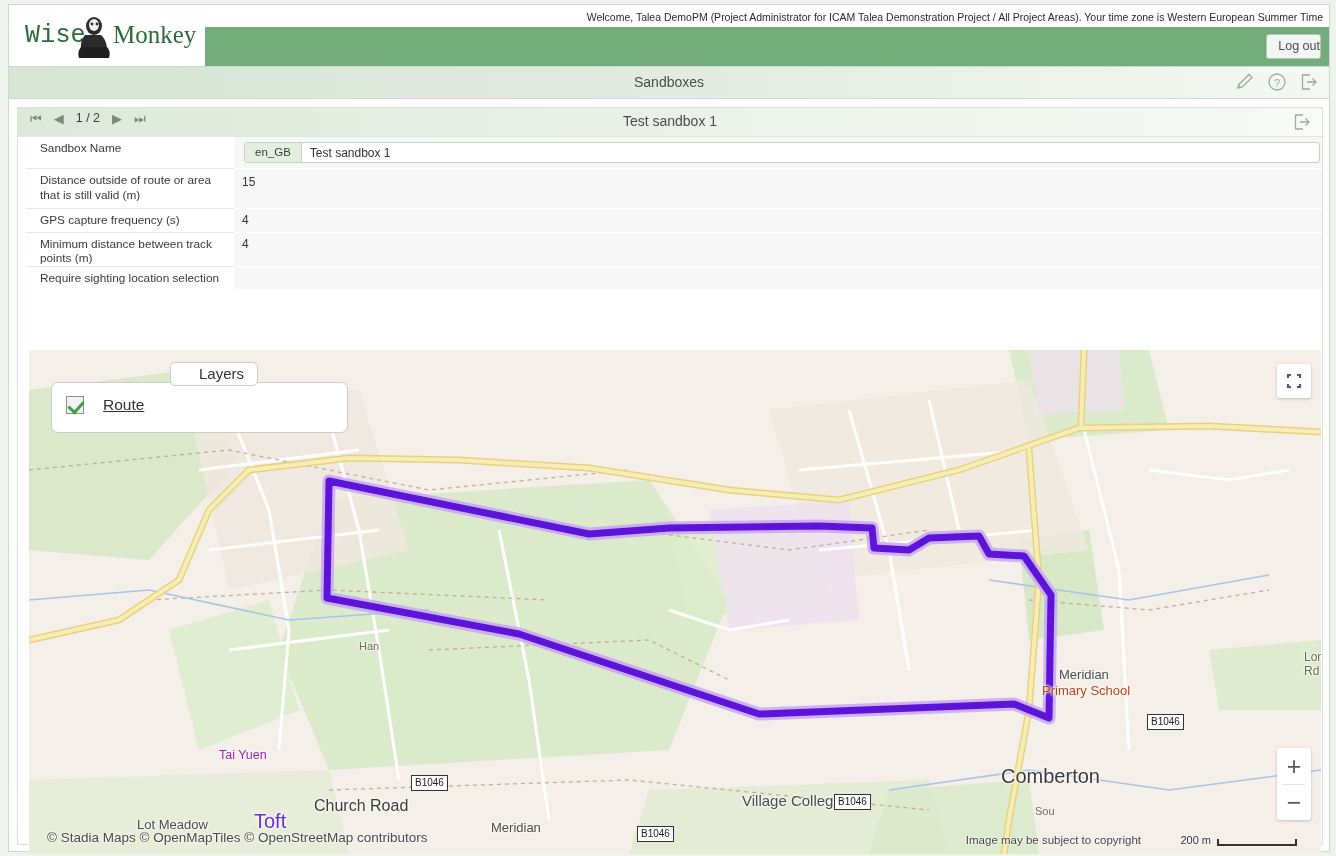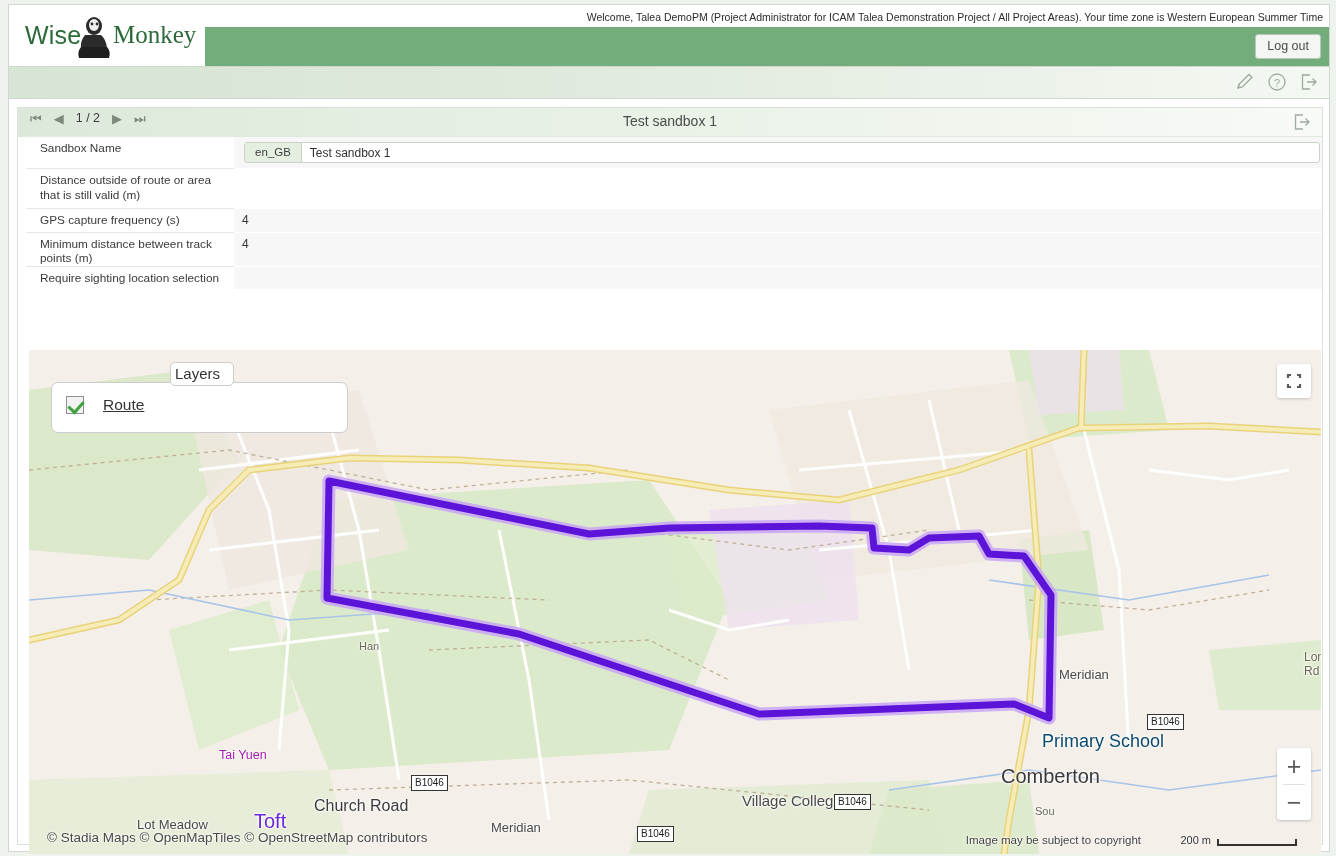--- a/index.html
+++ b/index.html
@@ -23,41 +23,41 @@
     background: #ffffff;
     border: 1px solid #cfd8cf;
     border-bottom: none;
   }
   .logo {
     position: absolute; left: 10px; top: 6px;
     width: 178px; height: 52px;
   }
   .logo-text {
     position: absolute; left: 6px; top: 10px;
-    font-family: Liberation Sans, sans-serif;
+    font-family: Liberation Mono, monospace;
     font-size: 25px; color: #2c6b39; letter-spacing: .2px;
   }
   .logo-word2 { position: absolute; left: 94px; top: 10px;
     font-family: "Liberation Serif", serif;
     font-size: 25px; color: #2c6b39; }
   .monkey { position: absolute; left: 56px; top: 3px; width: 38px; height: 48px; }
 
   .welcome {
     position: absolute; right: 6px; top: 6px;
     font-size: 10.5px; color: #2a2a2a; white-space: nowrap;
     font-family: "Liberation Sans", sans-serif;
   }
   .greenbar {
     position: absolute; left: 196px; top: 22px;
     width: 1124px; height: 40px;
     background: #74ad7c;
   }
   .logout {
     position: absolute; right: 8px; top: 7px;
-    padding: 4px 11px 5px 11px;
+    padding: 4px 0 5px 11px;
     background: #f3f6f2;
     border: 1px solid #b9c7b9;
     border-radius: 3px;
     font-size: 12.5px; color: #4a4a4a;
     cursor: pointer;
   }
 
   
   .panel {
     position: absolute; left: 8px; top: 66px;
@@ -154,21 +154,21 @@
     width: 297px; height: 51px;
     background: #fff;
     border: 1px solid #cccccc;
     border-radius: 7px;
     z-index: 40;
   }
   .layers-tab {
     position: absolute; left: 118px; top: -21px;
     background: #fff; border: 1px solid #cccccc;
     border-radius: 5px;
-    padding: 2px 13px 3px 4px;
+    padding: 2px 13px 3px 28px;
     font-size: 15px; color: #333;
   }
   .layer-row {
     position: absolute; left: 14px; top: 13px;
     display: flex; align-items: center; gap: 19px;
   }
   .chk {
     width: 18px; height: 18px;
     background: #f2f2f2; border: 1px solid #8f8f8f;
     position: relative;
@@ -241,20 +241,21 @@
     <div class="welcome">Welcome, Talea DemoPM (Project Administrator for ICAM Talea Demonstration Project / All Project Areas). Your time zone is Western European Summer Time</div>
 
     <div class="greenbar">
       <div class="logout">Log out</div>
     </div>
   </div>
 
   <div class="panel">
 
     <div class="panel-title">
+      <div class="t">Sandboxes</div>
       <div class="title-icons">
         <svg class="ic" viewBox="0 0 20 20">
           <path d="M3 16 l1.2-4 L14 2.5 l3 3 L7.2 15 z" fill="none" stroke="#7d8d7d" stroke-width="1.3"></path>
           <path d="M3 16 l1.2-4" fill="none" stroke="#7d8d7d" stroke-width="1.3"></path>
         </svg>
         <svg class="ic" viewBox="0 0 20 20">
           <circle cx="10" cy="10" r="8" fill="none" stroke="#7d8d7d" stroke-width="1.3"></circle>
           <text x="10" y="14.5" font-size="11" text-anchor="middle" fill="#7d8d7d" font-family="Liberation Sans, sans-serif">?</text>
         </svg>
         <svg class="ic" viewBox="0 0 20 20">
@@ -290,20 +291,21 @@
           <div class="fval">
             <div class="namebox">
               <span class="locale">en_GB</span>
               <span class="namev">Test sandbox 1</span>
             </div>
           </div>
         </div>
 
         <div class="frow">
           <div class="flabel" style="height:40px">Distance outside of route or area that is still valid (m)</div>
+          <div class="fval" style="height:40px;align-items:flex-start;padding-top:6px">15</div>
         </div>
 
         <div class="frow">
           <div class="flabel">GPS capture frequency (s)</div>
           <div class="fval">4</div>
         </div>
 
         <div class="frow">
           <div class="flabel" style="height:34px">Minimum distance between track points (m)</div>
           <div class="fval" style="height:34px;align-items:flex-start;padding-top:4px">4</div>
@@ -390,21 +392,21 @@
 
       <div id="map-labels">
           <div class="maplabel" style="left: 190px; top: 398px; font-size: 12.5px; color: #a21caf; text-shadow: rgb(255, 255, 255) 0px 0px 3px, rgb(255, 255, 255) 0px 0px 3px, rgb(255, 255, 255) 0px 0px 3px;">Tai Yuen</div>
           <div class="maplabel" style="left: 108px; top: 467px; font-size: 13px; color: rgb(74, 74, 74); text-shadow: rgb(255, 255, 255) 0px 0px 3px, rgb(255, 255, 255) 0px 0px 3px, rgb(255, 255, 255) 0px 0px 3px;">Lot Meadow</div>
           <div class="maplabel" style="left: 225px; top: 460px; font-size: 20px; color: #6d28d9; text-shadow: rgb(255, 255, 255) 0px 0px 3px, rgb(255, 255, 255) 0px 0px 3px, rgb(255, 255, 255) 0px 0px 3px;">Toft</div>
           <div class="maplabel" style="left: 285px; top: 427px; font-size: 16px; color: rgb(58, 58, 58); text-shadow: rgb(255, 255, 255) 0px 0px 3px, rgb(255, 255, 255) 0px 0px 3px, rgb(255, 255, 255) 0px 0px 3px; margin-top: 20px;">Church Road</div>
           <div class="maplabel" style="left: 462px; top: 470px; font-size: 13px; color: rgb(74, 74, 74); text-shadow: rgb(255, 255, 255) 0px 0px 3px, rgb(255, 255, 255) 0px 0px 3px, rgb(255, 255, 255) 0px 0px 3px;">Meridian</div>
           <div class="maplabel" style="left: 713px; top: 442px; font-size: 15px; color: rgb(74, 74, 74); text-shadow: rgb(255, 255, 255) 0px 0px 3px, rgb(255, 255, 255) 0px 0px 3px, rgb(255, 255, 255) 0px 0px 3px;">Village College</div>
           <div class="maplabel" style="left: 972px; top: 415px; font-size: 20px; color: rgb(58, 58, 58); text-shadow: rgb(255, 255, 255) 0px 0px 3px, rgb(255, 255, 255) 0px 0px 3px, rgb(255, 255, 255) 0px 0px 3px;">Comberton</div>
           <div class="maplabel" style="left: 1030px; top: 317px; font-size: 13px; color: rgb(74, 74, 74); text-shadow: rgb(255, 255, 255) 0px 0px 3px, rgb(255, 255, 255) 0px 0px 3px, rgb(255, 255, 255) 0px 0px 3px;">Meridian</div>
-          <div class="maplabel" style="left: 1013px; top: 333px; font-size: 18px; color: #0c4a6e; text-shadow: rgb(255, 255, 255) 0px 0px 3px, rgb(255, 255, 255) 0px 0px 3px, rgb(255, 255, 255) 0px 0px 3px; margin-top: 48px;">Primary School</div>
+          <div class="maplabel" style="left: 1013px; top: 333px; font-size: 13px; color: #c2410c; text-shadow: rgb(255, 255, 255) 0px 0px 3px, rgb(255, 255, 255) 0px 0px 3px, rgb(255, 255, 255) 0px 0px 3px;">Primary School</div>
           <div class="maplabel" style="left: 1275px; top: 300px; font-size: 12px; color: rgb(106, 106, 85); text-shadow: rgb(255, 255, 255) 0px 0px 3px, rgb(255, 255, 255) 0px 0px 3px, rgb(255, 255, 255) 0px 0px 3px;">Long Rd</div>
           <div class="maplabel" style="left: 978px; top: 455px; font-size: 11px; color: rgb(106, 106, 85); text-shadow: rgb(255, 255, 255) 0px 0px 3px, rgb(255, 255, 255) 0px 0px 3px, rgb(255, 255, 255) 0px 0px 3px; padding-left: 28px;">Sou</div>
           <div class="maplabel" style="left: 330px; top: 290px; font-size: 11px; color: rgb(106, 106, 85); text-shadow: rgb(255, 255, 255) 0px 0px 3px, rgb(255, 255, 255) 0px 0px 3px, rgb(255, 255, 255) 0px 0px 3px;">Han</div>
         </div>
       <div id="map-shields">
           <div class="maplabel" style="left: 1118px; top: 364px; font-size: 10px; color: rgb(34, 34, 34); background: rgb(255, 255, 255); border: 1px solid rgb(51, 51, 51); padding: 0px 3px; line-height: 14px;">B1046</div>
           <div class="maplabel" style="left: 608px; top: 476px; font-size: 10px; color: rgb(34, 34, 34); background: rgb(255, 255, 255); border: 1px solid rgb(51, 51, 51); padding: 0px 3px; line-height: 14px;">B1046</div>
           <div class="maplabel" style="left: 382px; top: 425px; font-size: 10px; color: rgb(34, 34, 34); background: rgb(255, 255, 255); border: 1px solid rgb(51, 51, 51); padding: 0px 3px; line-height: 14px;">B1046</div>
           <div class="maplabel" style="left: 805px; top: 444px; font-size: 10px; color: rgb(34, 34, 34); background: rgb(255, 255, 255); border: 1px solid rgb(51, 51, 51); padding: 0px 3px; line-height: 14px;">B1046</div>
         </div>

